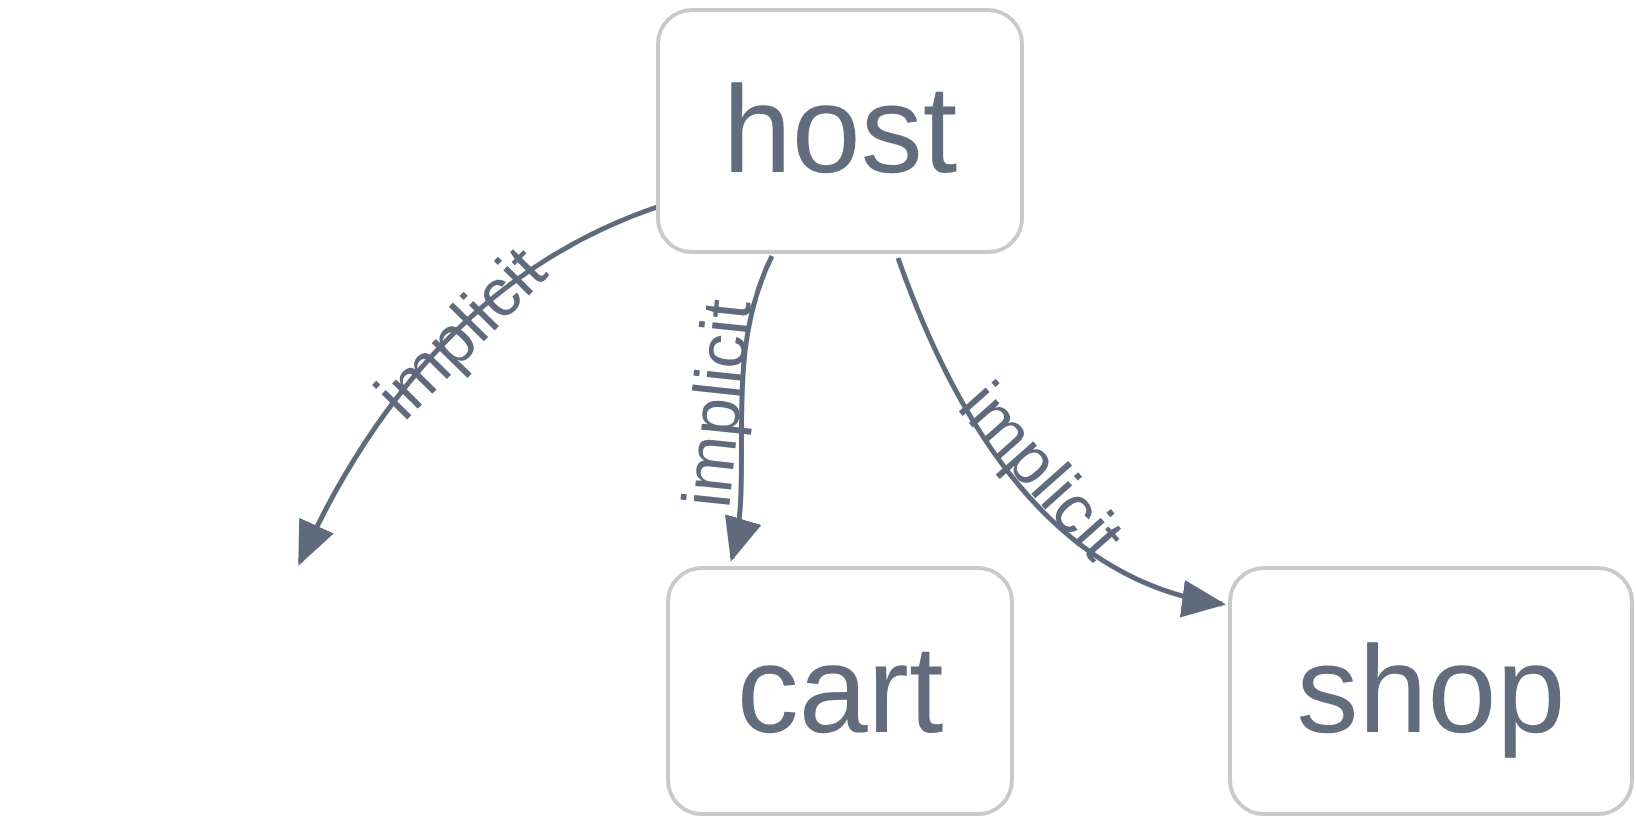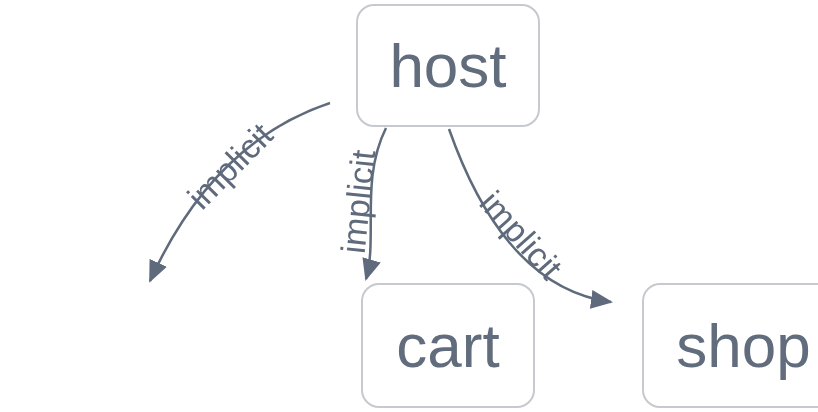--- a/index.html
+++ b/index.html
@@ -40,21 +40,20 @@
     align-items: center;
     justify-content: center;
     background: #ffffff;
     border: 2.5px solid #c6c9ce;
     border-radius: 18px;
     box-sizing: border-box;
     color: #616c7c;
     font-size: 62px;
     line-height: 1;
     cursor: pointer;
-    margin-left: 28px;
   }
   .node-host  { left: 328px; top: 4px;   width: 184px; height: 123px; }
   .node-about { left: 4px;   top: 284px; width: 224px; height: 125px; }
   .node-cart  { left: 333px; top: 283px; width: 174px; height: 125px; }
   .node-shop  { left: 614px; top: 283px; width: 203px; height: 125px; }
 </style>
 </head>
 <body>
 
 <div class="stage">

